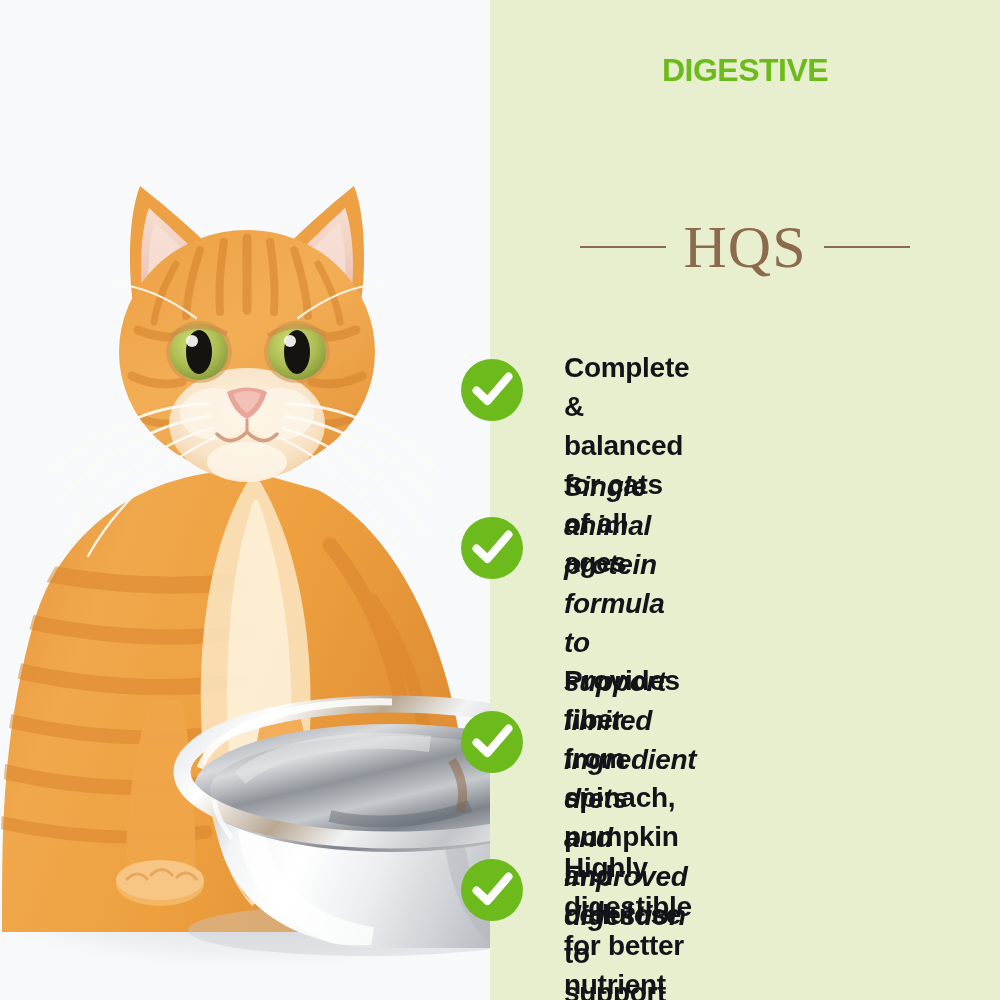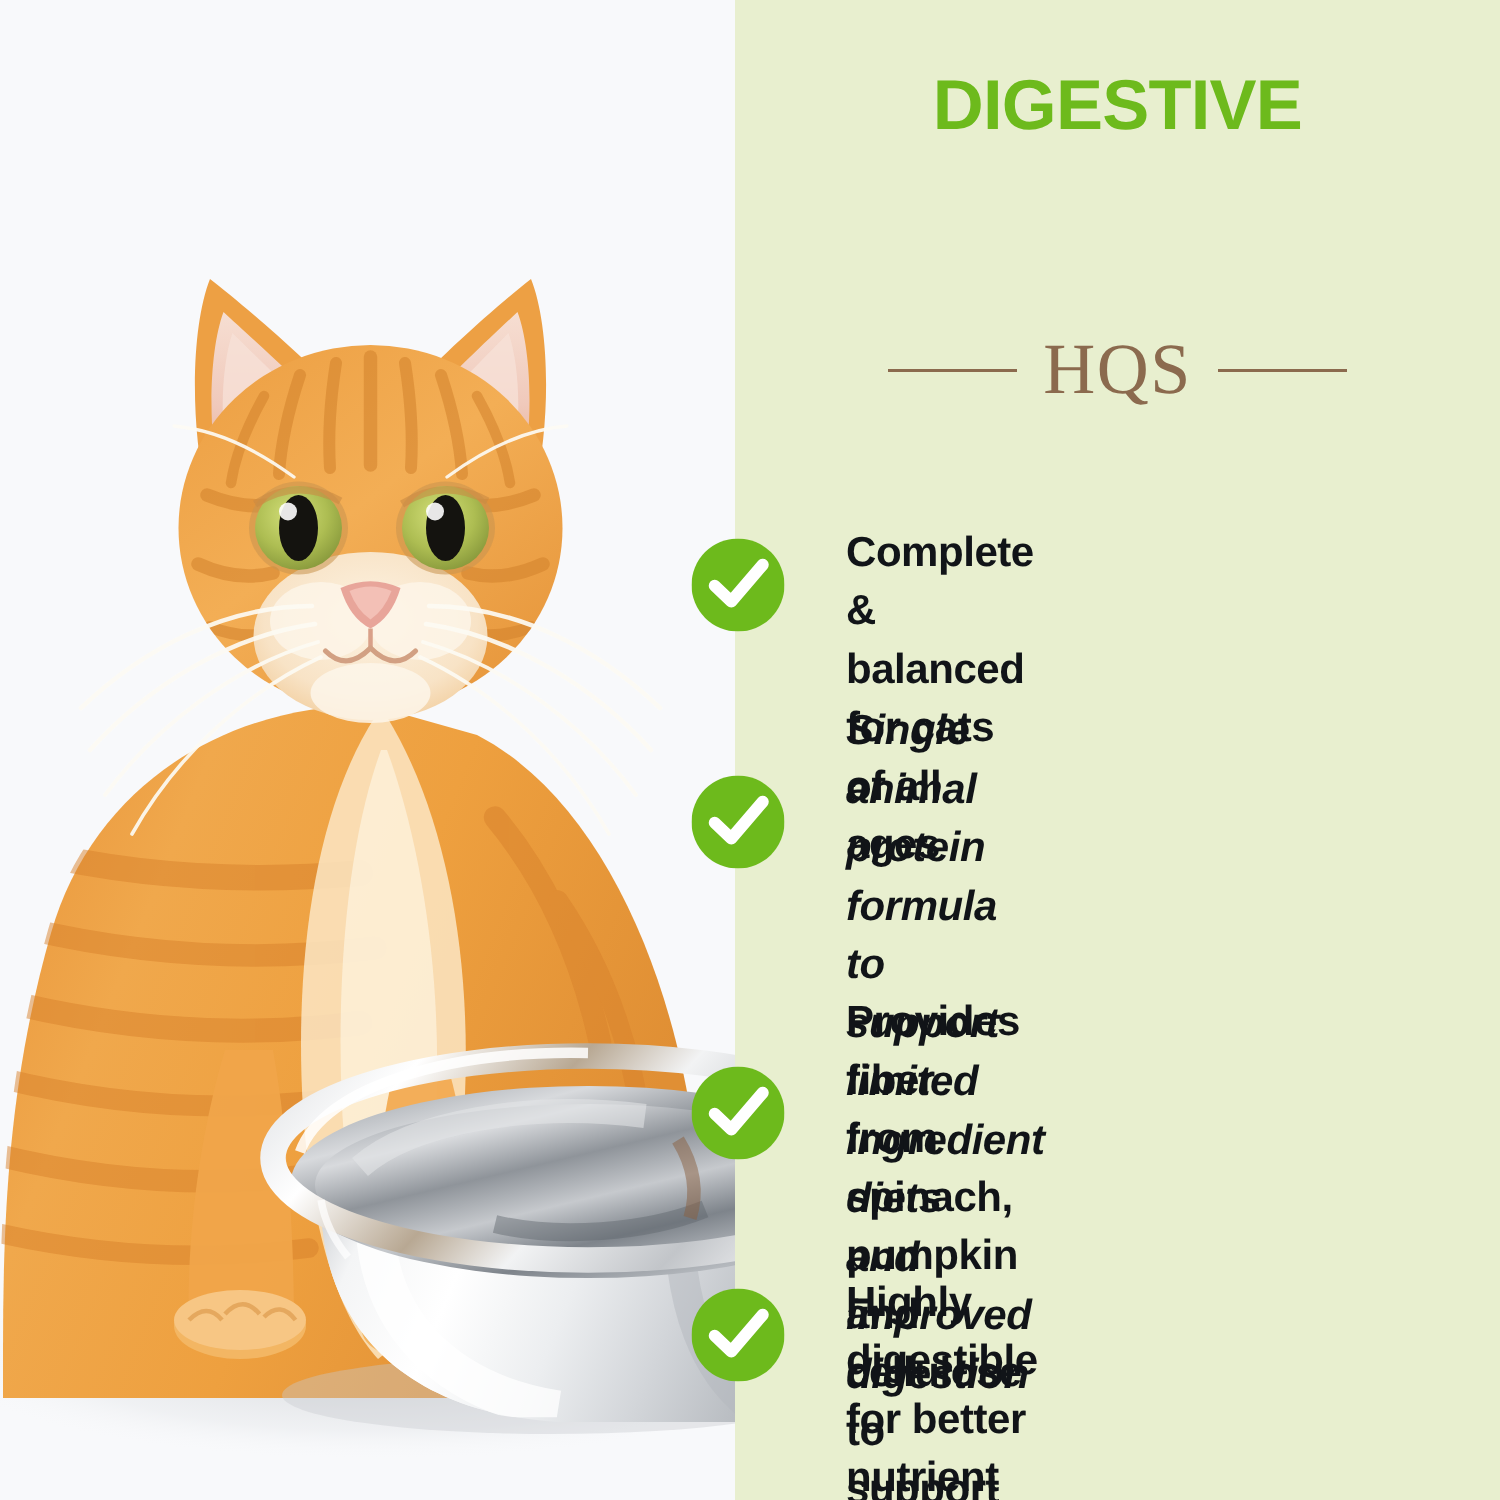--- a/index.html
+++ b/index.html
@@ -23,36 +23,36 @@
     position:absolute;left:490px;top:0;width:510px;height:1000px;
     background:#e8efcf;
   }
 
   
   #headline{
     position:absolute;left:490px;top:44px;width:510px;
     text-align:center;
     color:#6dba1c;
     font-weight:bold;
-    font-size:47px;
+    font-size:32px;
     line-height:52px;
     letter-spacing:-0.5px;
     text-transform:uppercase;
   }
   #headline .hl-line{display:block;white-space:nowrap;}
 
   
   #wordmark{
     position:absolute;left:490px;top:214px;width:510px;height:66px;
     display:flex;align-items:center;justify-content:center;gap:17px;
   }
   .wm-rule{width:86px;height:2px;background:#8b6a4e;flex:none;}
   #wordmark-text{
     font-family:"Liberation Serif", serif;
-    font-size:48px;line-height:60px;
+    font-size:60px;line-height:60px;
     color:#8b6a4e;letter-spacing:1px;
     white-space:nowrap;
   }
 
   
   #bullets{position:absolute;left:0;top:0;width:1000px;height:1000px;}
   .bullet{position:absolute;}
   .bullet .check{
     position:absolute;left:0;top:0;width:62px;height:62px;
   }

